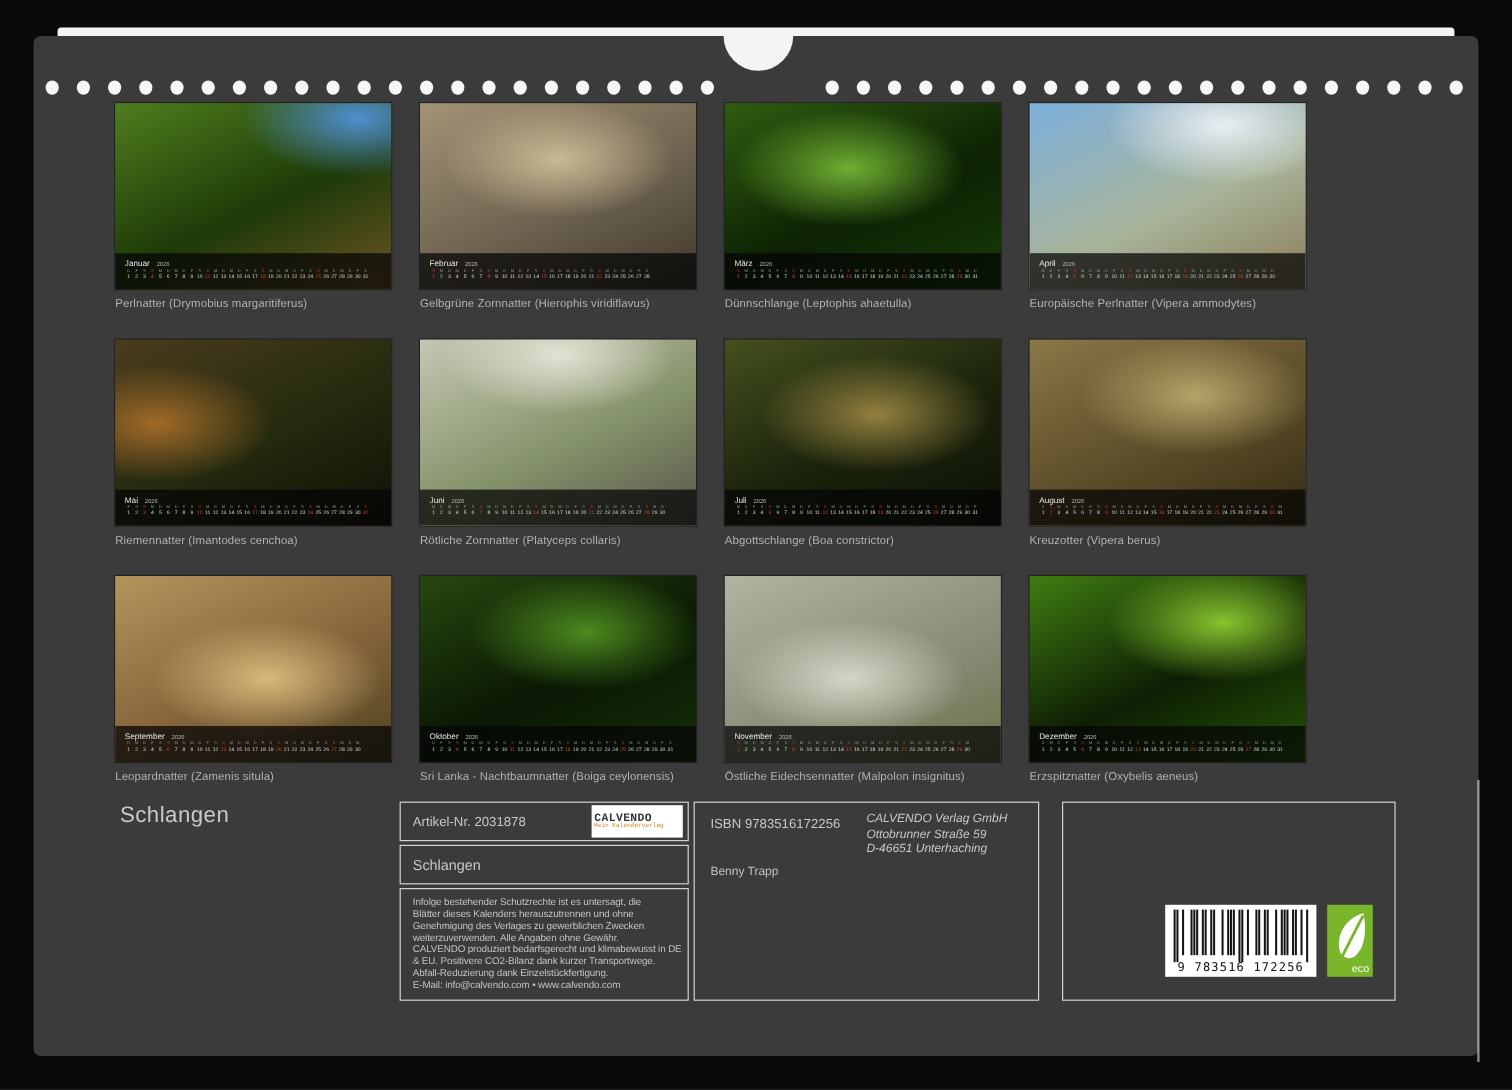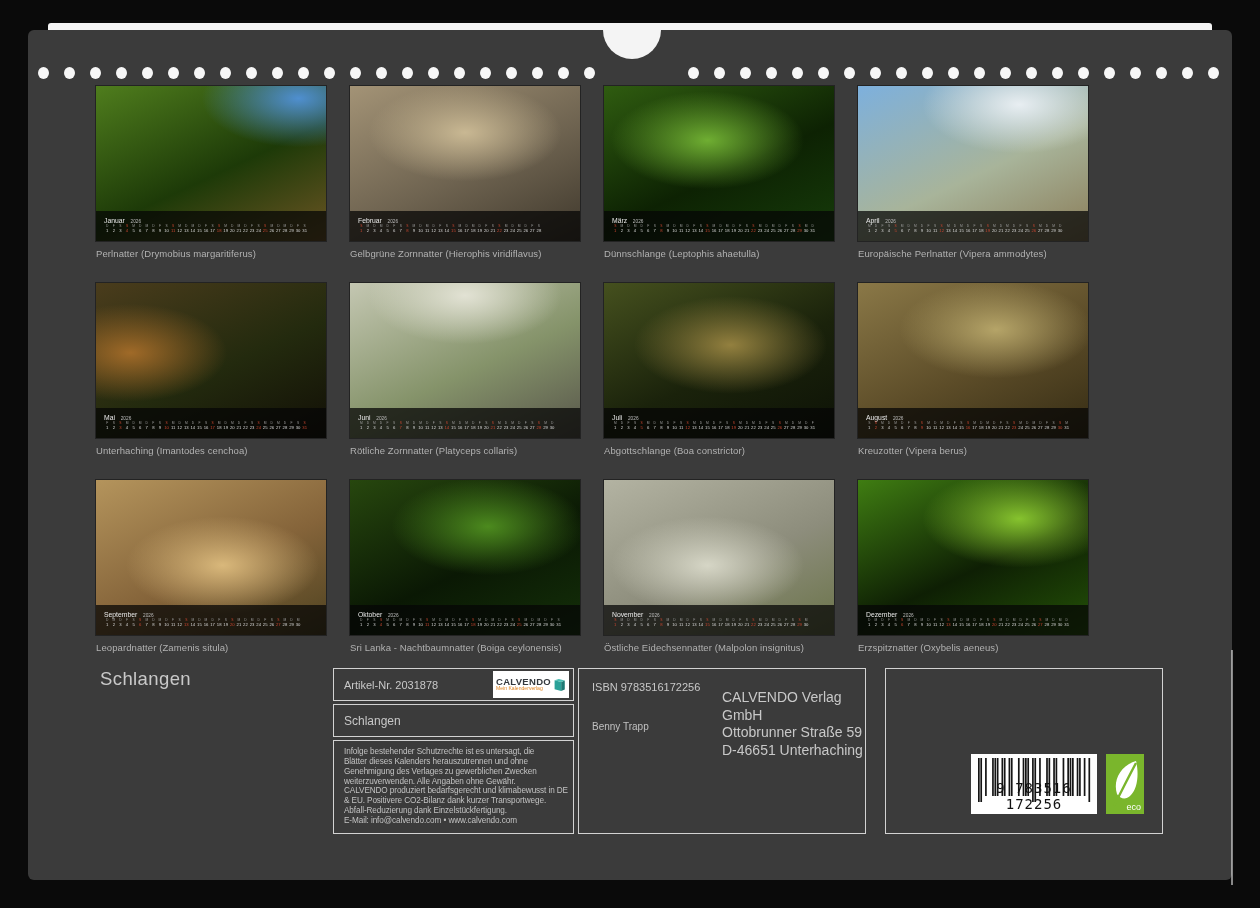--- a/index.html
+++ b/index.html
@@ -60,41 +60,41 @@
   .cell-artikel{position:absolute;left:0;top:0;width:241px;height:33px;
     display:flex;align-items:center;justify-content:space-between;padding:0 4px 0 10px;}
   .cell-artikel .lbl{font-size:11px;}
   .cell-series{position:absolute;left:0;top:36px;width:241px;height:33px;
     display:flex;align-items:center;padding-left:10px;font-size:12px;}
   .cell-legal{position:absolute;left:0;top:72px;width:241px;height:94px;
     padding:6px 4px 4px 10px;font-size:8.2px;line-height:1.2;letter-spacing:-.1px;
     white-space:pre-line;color:#c2c2c2;}
   .col-mid{position:absolute;left:245px;top:0;width:288px;height:166px;}
   .isbn{position:absolute;left:13px;top:12px;font-size:11px;}
-  .publisher{position:absolute;left:143px;top:20px;font-size:14px;line-height:1.25;}
+  .publisher{position:absolute;left:143px;top:8px;font-size:10px;line-height:1.25;font-style:italic;}
   .author{position:absolute;left:13px;top:52px;font-size:10px;color:#c0c0c0;}
   .col-right{position:absolute;left:552px;top:0;width:278px;height:166px;}
   .barcode{
     position:absolute;left:85px;top:85px;width:126px;height:60px;background:#fff;
   }
   .barcode svg{position:absolute;left:0;top:0;}
   .barcode-digits{
     position:absolute;left:0;bottom:2px;width:100%;text-align:center;
-    font-family:"DejaVu Sans Mono",monospace;font-size:14px;color:#111;letter-spacing:1px;
+    font-family:"DejaVu Sans Mono",monospace;font-size:10px;color:#111;letter-spacing:1px;
   }
   .eco{
     position:absolute;left:220px;top:85px;width:38px;height:60px;background:#7ab62c;
   }
   .eco svg{position:absolute;left:0;top:0;}
   .eco-text{
     position:absolute;right:3px;bottom:2px;color:#fff;font-size:9px;
   }
   .calvendo-logo{
     width:76px;height:27px;background:#fff;display:flex;align-items:center;
-    justify-content:center;gap:3px;padding:0 3px;box-sizing:border-box;
+    justify-content:center;gap:3px;padding:0 3px;box-sizing:border-box;font-family:Liberation Mono, monospace;
   }
   .logo-col{line-height:1;}
   .logo-text{font-size:9.5px;font-weight:bold;color:#33383d;letter-spacing:.3px;}
   .logo-tag{font-size:6px;color:#e0821e;transform:scale(.85);transform-origin:left top;white-space:nowrap;}
   .edge-line{
     position:absolute;left:1203px;top:620px;width:2px;height:235px;
     background:rgba(240,240,240,.55);
   }
 </style>
 </head>
@@ -207,21 +207,21 @@
   <div class="thumb">
     <div class="photo" style="background: radial-gradient(60% 45% at 15% 45%, rgb(160, 106, 40) 0%, rgba(0, 0, 0, 0) 70%), linear-gradient(155deg, rgb(74, 60, 28) 0%, rgb(35, 42, 14) 55%, rgb(18, 15, 6) 100%);">
       <div class="calstrip">
         <div class="mlabel">
           <span class="mname">Mai</span>
           <span class="myear">2026</span>
         </div>
         <div class="days"><span class="d"><i>F</i><b>1</b></span><span class="d"><i>S</i><b>2</b></span><span class="d sun"><i>S</i><b>3</b></span><span class="d"><i>M</i><b>4</b></span><span class="d"><i>D</i><b>5</b></span><span class="d"><i>M</i><b>6</b></span><span class="d"><i>D</i><b>7</b></span><span class="d"><i>F</i><b>8</b></span><span class="d"><i>S</i><b>9</b></span><span class="d sun"><i>S</i><b>10</b></span><span class="d"><i>M</i><b>11</b></span><span class="d"><i>D</i><b>12</b></span><span class="d"><i>M</i><b>13</b></span><span class="d"><i>D</i><b>14</b></span><span class="d"><i>F</i><b>15</b></span><span class="d"><i>S</i><b>16</b></span><span class="d sun"><i>S</i><b>17</b></span><span class="d"><i>M</i><b>18</b></span><span class="d"><i>D</i><b>19</b></span><span class="d"><i>M</i><b>20</b></span><span class="d"><i>D</i><b>21</b></span><span class="d"><i>F</i><b>22</b></span><span class="d"><i>S</i><b>23</b></span><span class="d sun"><i>S</i><b>24</b></span><span class="d"><i>M</i><b>25</b></span><span class="d"><i>D</i><b>26</b></span><span class="d"><i>M</i><b>27</b></span><span class="d"><i>D</i><b>28</b></span><span class="d"><i>F</i><b>29</b></span><span class="d"><i>S</i><b>30</b></span><span class="d sun"><i>S</i><b>31</b></span></div>
       </div>
     </div>
-    <div class="caption">Unterhaching (Imantodes cenchoa)</div>
+    <div class="caption">Riemennatter (Imantodes cenchoa)</div>
   </div>
 
   <div class="thumb">
     <div class="photo" style="background: radial-gradient(60% 45% at 50% 8%, rgb(226, 226, 212) 0%, rgba(0, 0, 0, 0) 70%), linear-gradient(155deg, rgb(196, 199, 178) 0%, rgb(133, 147, 106) 55%, rgb(87, 85, 74) 100%);">
       <div class="calstrip">
         <div class="mlabel">
           <span class="mname">Juni</span>
           <span class="myear">2026</span>
         </div>
         <div class="days"><span class="d"><i>M</i><b>1</b></span><span class="d"><i>D</i><b>2</b></span><span class="d"><i>M</i><b>3</b></span><span class="d"><i>D</i><b>4</b></span><span class="d"><i>F</i><b>5</b></span><span class="d"><i>S</i><b>6</b></span><span class="d sun"><i>S</i><b>7</b></span><span class="d"><i>M</i><b>8</b></span><span class="d"><i>D</i><b>9</b></span><span class="d"><i>M</i><b>10</b></span><span class="d"><i>D</i><b>11</b></span><span class="d"><i>F</i><b>12</b></span><span class="d"><i>S</i><b>13</b></span><span class="d sun"><i>S</i><b>14</b></span><span class="d"><i>M</i><b>15</b></span><span class="d"><i>D</i><b>16</b></span><span class="d"><i>M</i><b>17</b></span><span class="d"><i>D</i><b>18</b></span><span class="d"><i>F</i><b>19</b></span><span class="d"><i>S</i><b>20</b></span><span class="d sun"><i>S</i><b>21</b></span><span class="d"><i>M</i><b>22</b></span><span class="d"><i>D</i><b>23</b></span><span class="d"><i>M</i><b>24</b></span><span class="d"><i>D</i><b>25</b></span><span class="d"><i>F</i><b>26</b></span><span class="d"><i>S</i><b>27</b></span><span class="d sun"><i>S</i><b>28</b></span><span class="d"><i>M</i><b>29</b></span><span class="d"><i>D</i><b>30</b></span></div>

